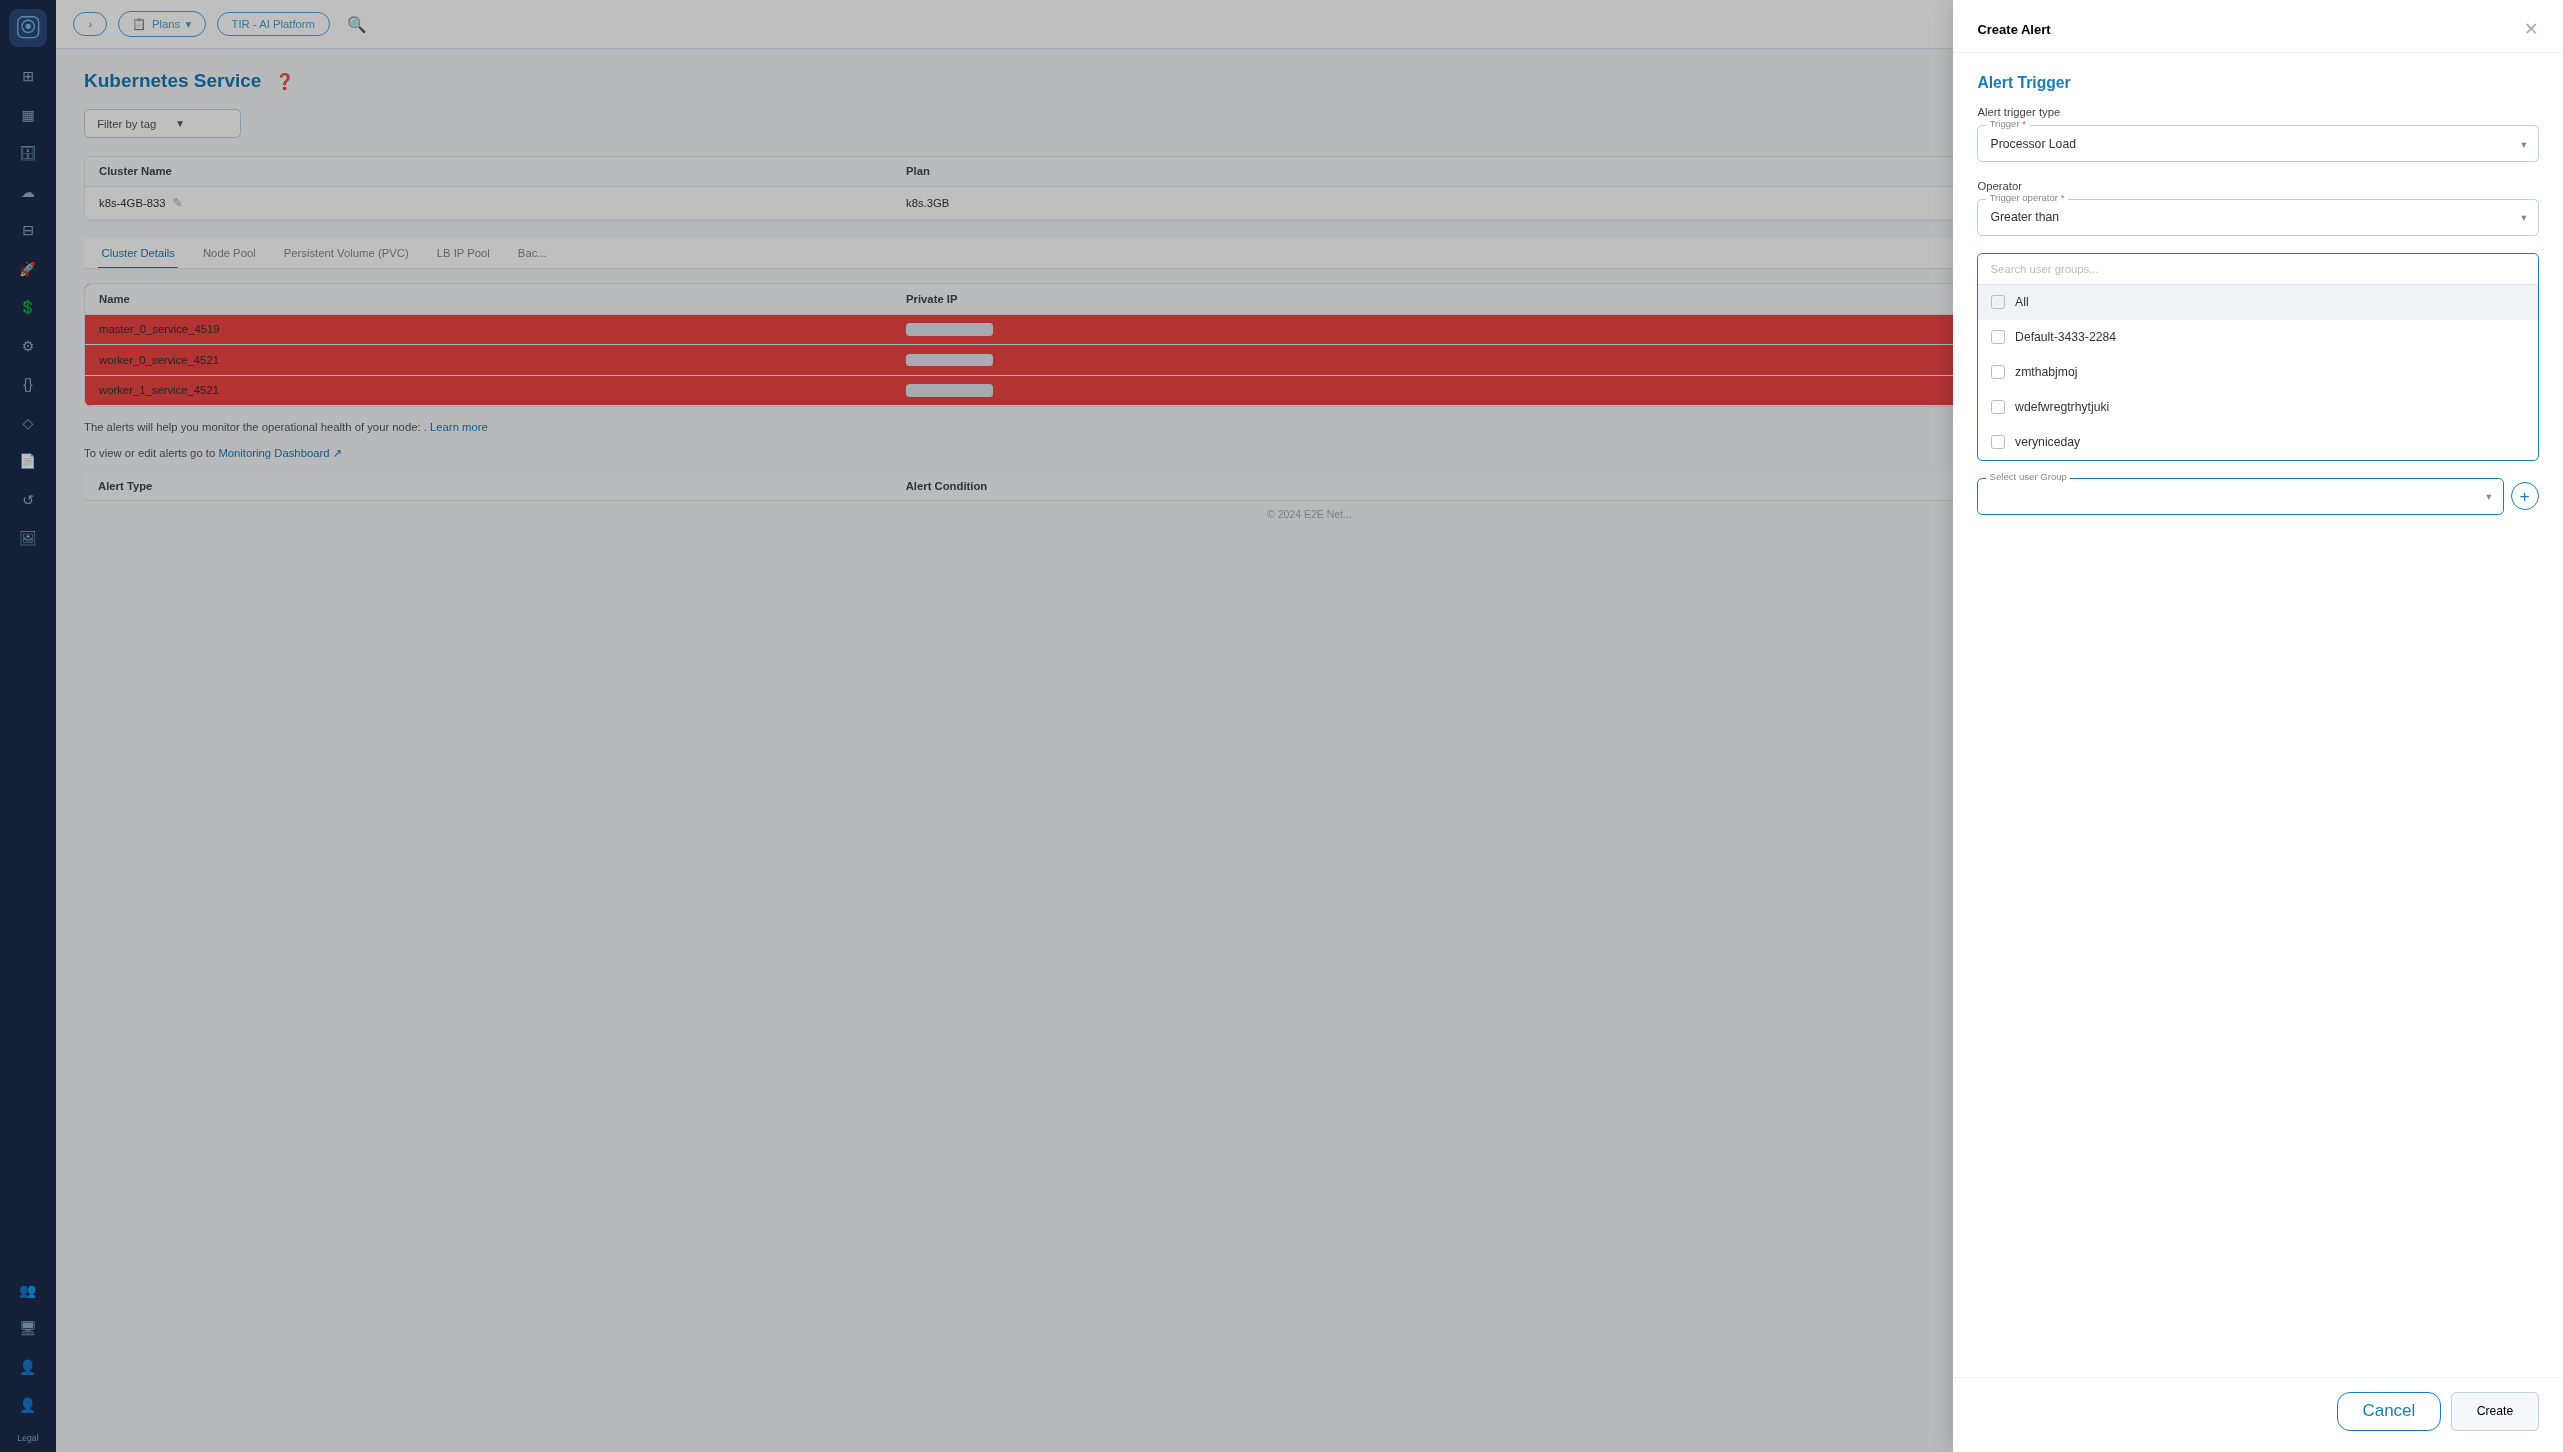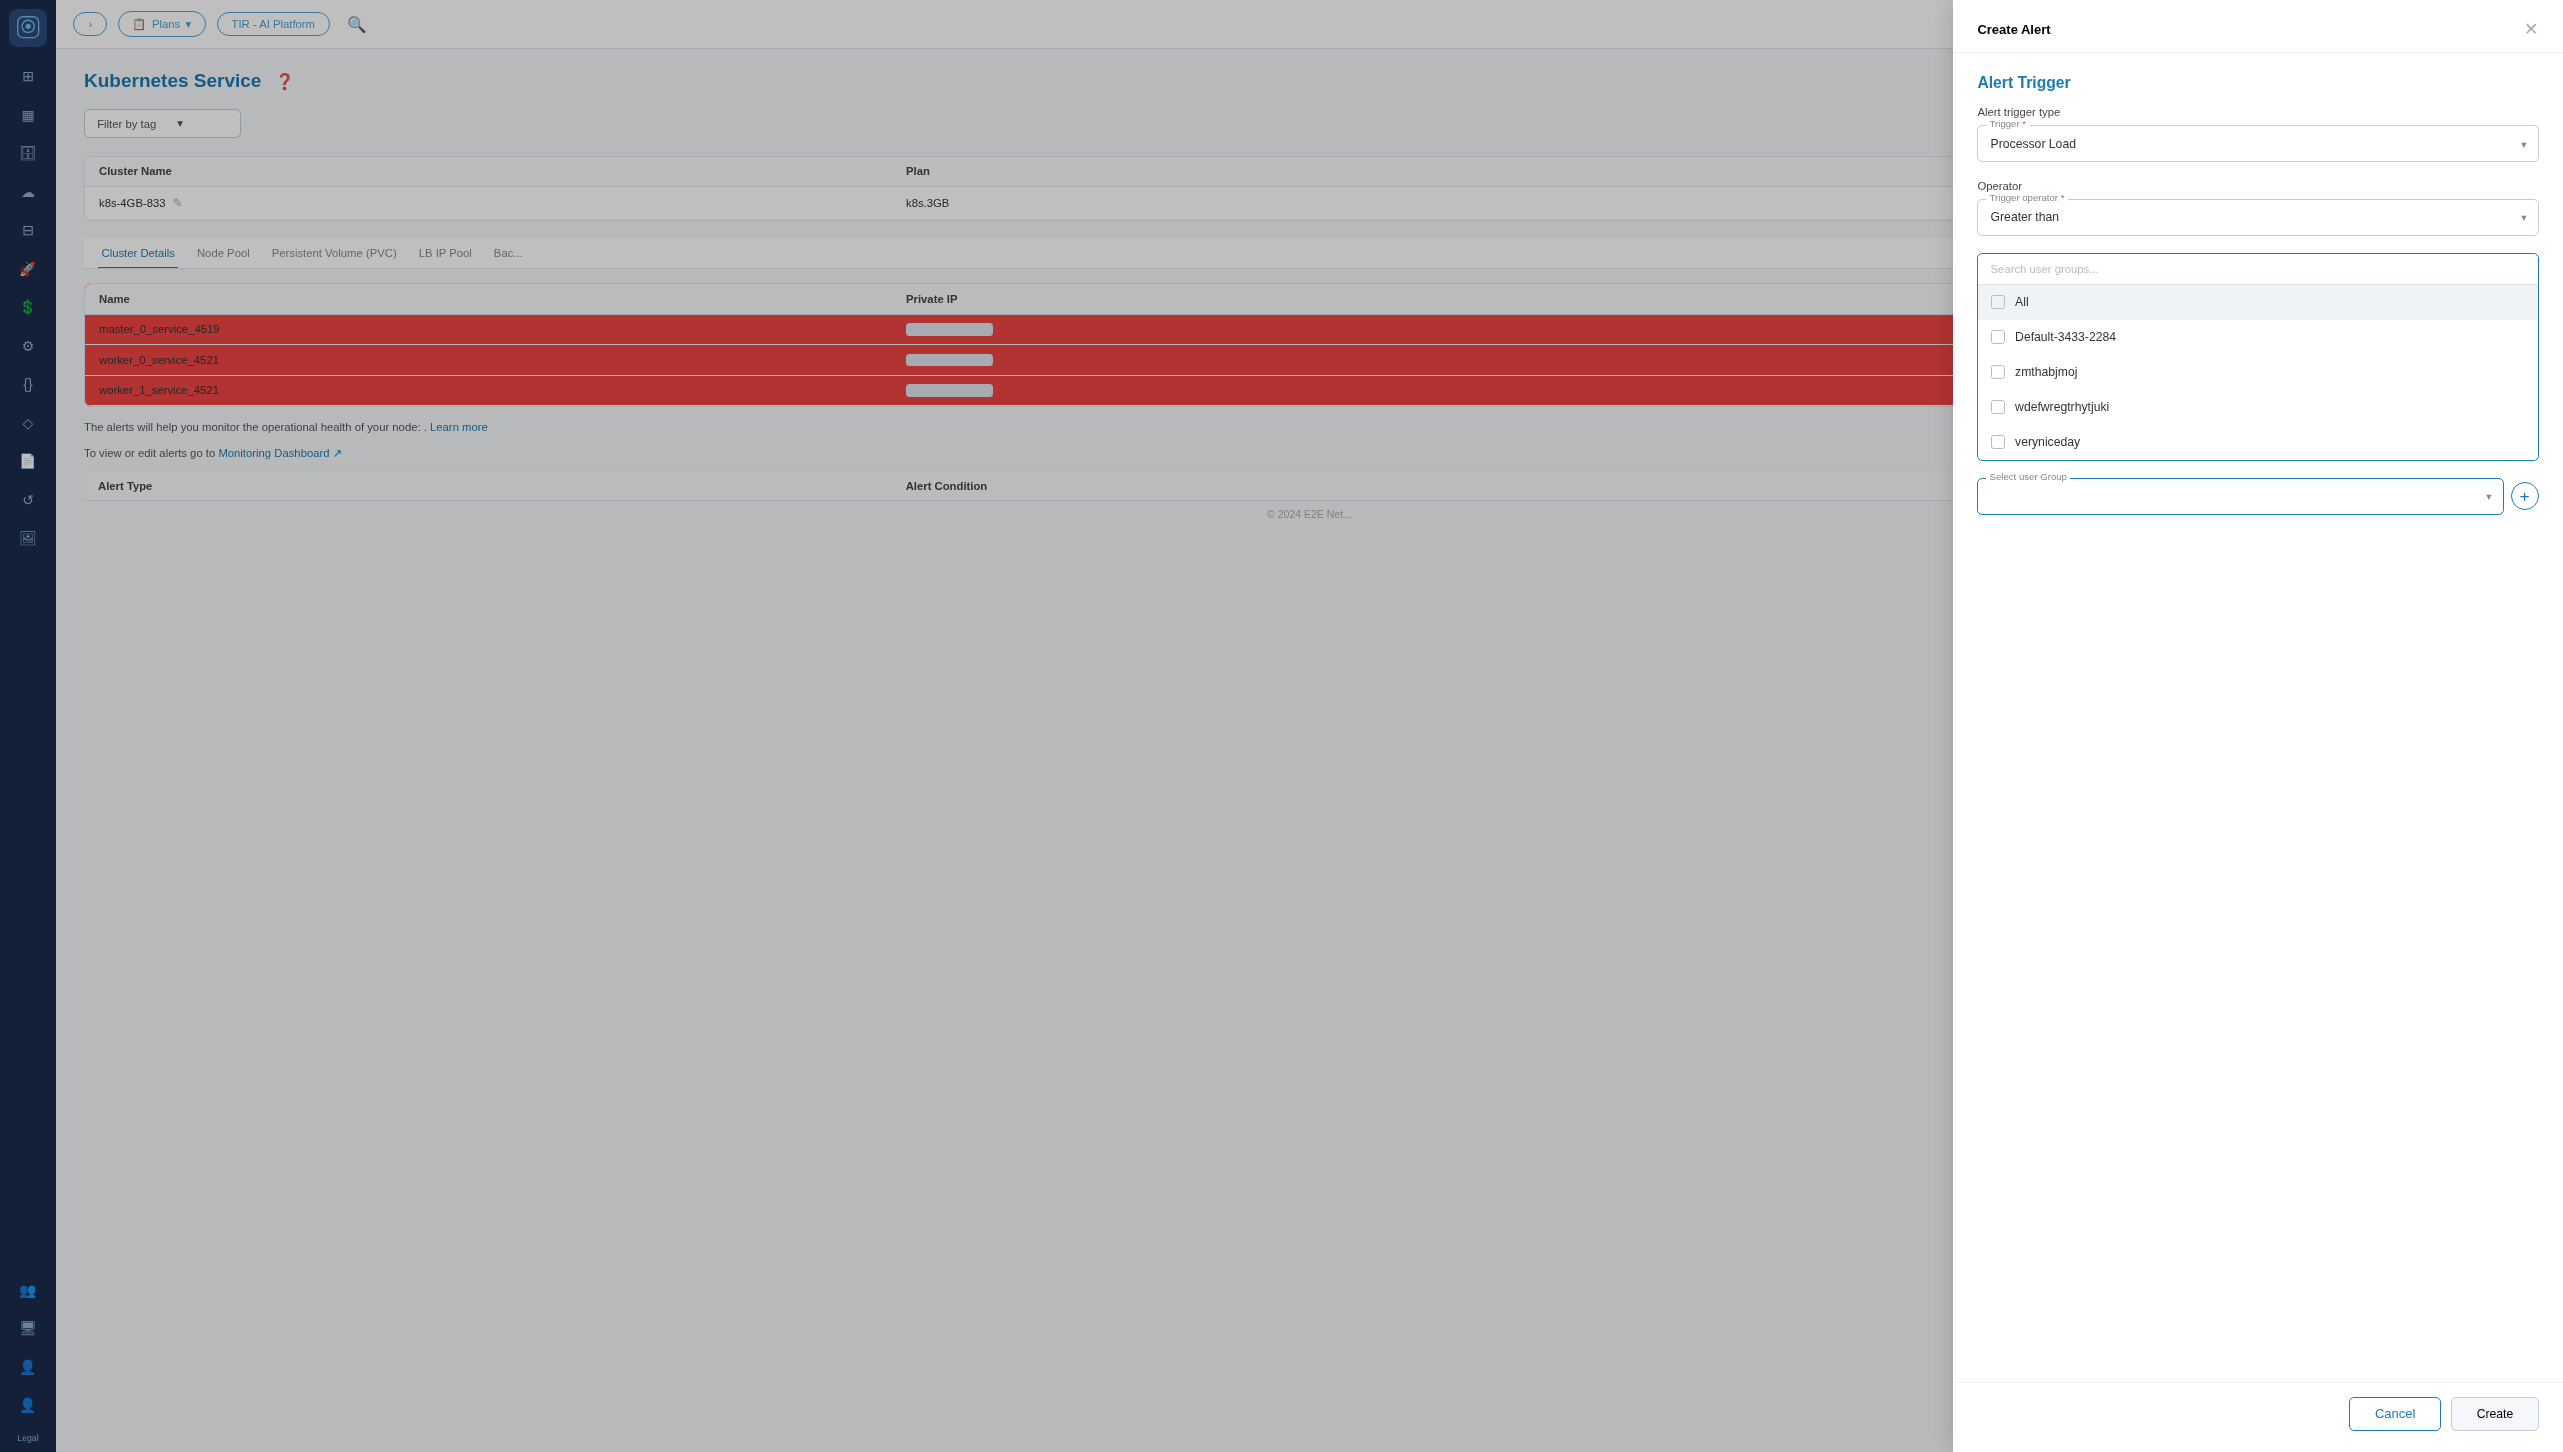--- a/index.html
+++ b/index.html
@@ -175,21 +175,21 @@
     }
     .edit-icon {
       color: #aaa;
       cursor: pointer;
       font-size: 12.2px;
     }
 
     
     .tabs-row {
       display: flex;
-      gap: 15px;
+      gap: 21px;
       border-bottom: 0.9px solid #e0e5ec;
       margin-bottom: 14px;
       background: #fff;
       padding: 0 14px;
     }
     .tab-item {
       padding: 8.7px 3.5px;
       font-size: 11.3px;
       color: #888;
       cursor: pointer;
@@ -459,24 +459,24 @@
     
     .dialog-footer {
       display: flex;
       justify-content: flex-end;
       gap: 10.5px;
       padding: 14px 24.4px 21px 24.4px;
       border-top: 0.9px solid #f0f3f6;
     }
     .btn-cancel {
       border: 1.3px solid #1a7bb5;
-      border-radius: 5px;
+      border-radius: 13px;
       padding: 8.7px 24.4px;
       color: #1a7bb5;
-      font-size: 13px;
+      font-size: 17px;
       background: #fff;
       cursor: pointer;
       font-weight: 500;
     }
     .btn-create {
       border: 1.3px solid #c0ccd8;
       border-radius: 5.2px;
       padding: 8.7px 24.4px;
       color: #000000;
       font-size: 12.2px;

